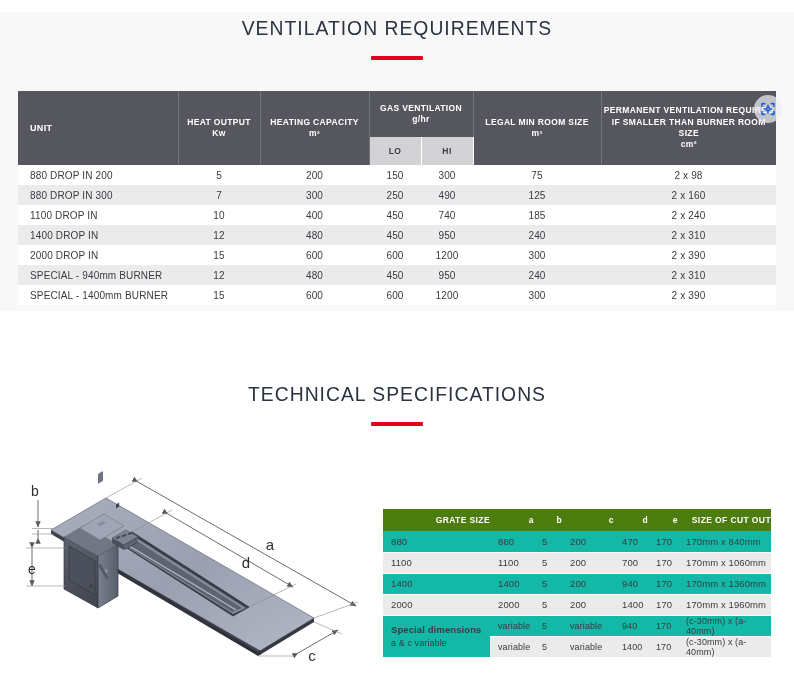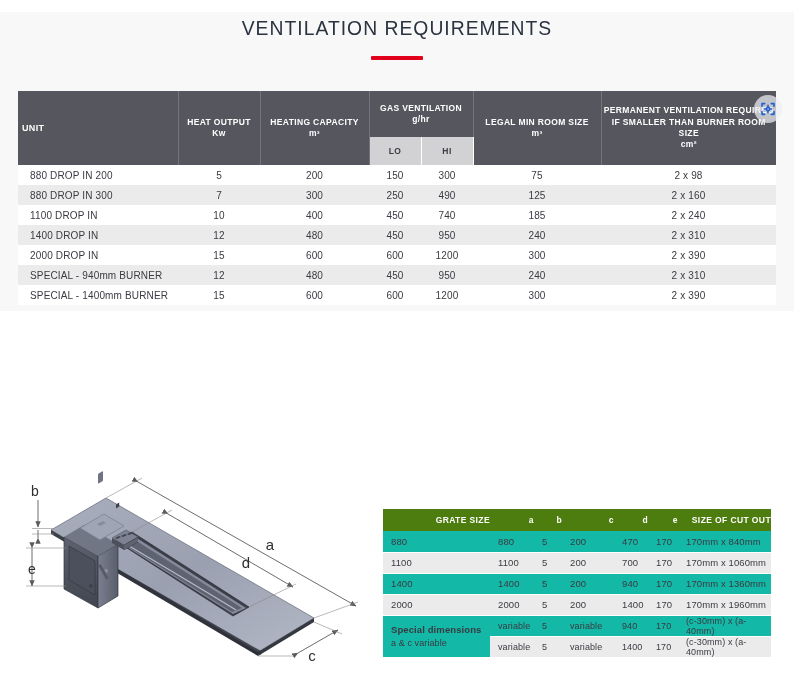--- a/index.html
+++ b/index.html
@@ -48,21 +48,21 @@
     font-size: 8.5px;
     font-weight: 700;
     letter-spacing: 0.35px;
     line-height: 1.35;
     padding: 0;
     vertical-align: middle;
     border-right: 1px solid #74747d;
     height: 46px;
   }
   .tbl1 thead th.unit-th {
-    text-align: left; padding-left: 4px; font-size: 9px;
+    text-align: left; padding-left: 12px; font-size: 9px;
   }
   .tbl1 thead th:last-child { border-right: none; }
   .tbl1 thead th .sub { display: block; font-weight: 700; }
 
   .subhdr td {
     background: #d2d2d4;
     color: #3c3c44;
     font-size: 8.5px;
     font-weight: 700;
     letter-spacing: 0.4px;
@@ -261,20 +261,24 @@
       <svg width="16" height="16" viewBox="0 0 24 24" fill="none" stroke="#1f5fd0" stroke-width="2.4" stroke-linecap="round" stroke-linejoin="round">
         <path d="M3 8V4h4M21 8V4h-4M3 16v4h4M21 16v4h-4"></path>
         <circle cx="12" cy="12" r="2.4"></circle>
         <path d="M12 6.5v1.6M12 15.9v1.6M6.5 12h1.6M15.9 12h1.6"></path>
       </svg>
     </div>
   </div>
 
   <div class="section-tech"></div>
 
+  <div class="tech-heading-wrap">
+    <div class="heading">TECHNICAL SPECIFICATIONS</div>
+    <div class="rule"></div>
+  </div>
 
   <div class="drawing">
     <svg width="350" height="210" viewBox="0 0 350 210">
       <defs>
         <linearGradient id="topPlate" x1="0" y1="0" x2="1" y2="1">
           <stop offset="0%" stop-color="#a9aebd"></stop>
           <stop offset="50%" stop-color="#9aa0b0"></stop>
           <stop offset="100%" stop-color="#b3b8c6"></stop>
         </linearGradient>
         <linearGradient id="boxFront" x1="0" y1="0" x2="0" y2="1">

